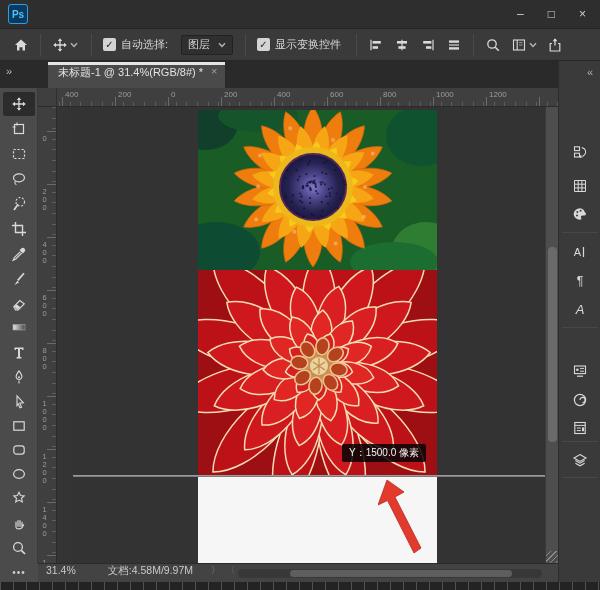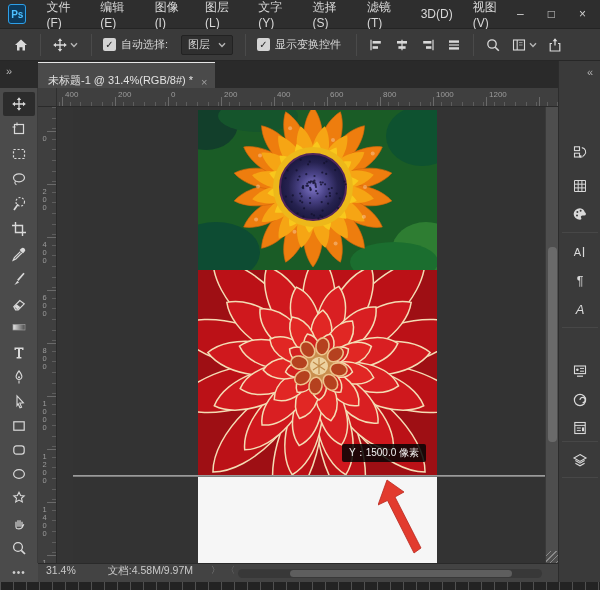--- a/index.html
+++ b/index.html
@@ -14,21 +14,21 @@
   
   #options-bar{left:0;top:29px;width:600px;height:32px;background:#3a3a3a;border-bottom:1px solid #272727;display:flex;align-items:center;font-size:11px;}
   .opt-div{width:1px;height:22px;background:#2b2b2b;border-right:1px solid #4a4a4a;margin:0 6px;}
   .opt-btn{display:flex;align-items:center;justify-content:center;padding:0 5px;height:26px;}
   .chk{width:13px;height:13px;background:#d4d4d4;border-radius:2px;color:#262626;font-size:10px;line-height:13px;text-align:center;margin-right:5px;}
   .dropdown{background:#2f2f2f;border:1px solid #222;border-radius:2px;height:20px;display:flex;align-items:center;padding:0 6px;gap:6px;margin-left:8px;}
   .icon16{width:16px;height:16px;display:inline-block;}
   
   #tab-bar{left:0;top:61px;width:600px;height:27px;background:#2a2a2a;display:flex;align-items:flex-end;}
   #panel-expander{position:absolute;left:6px;top:4px;color:#b5b5b5;font-size:11px;letter-spacing:-1px;}
-  #doc-tab{margin-left:38px;height:26px;background:#4a4a4a;display:flex;align-items:flex-end;padding:0 8px 0 10px;font-size:11px;color:#e2e2e2;border-top:1px solid #e5e5e5;}
+  #doc-tab{margin-left:48px;height:26px;background:#4a4a4a;display:flex;align-items:flex-start;padding:0 8px 0 10px;font-size:11px;color:#e2e2e2;border-top:3px solid #e5e5e5;}
   #tab-close{margin-left:8px;color:#9f9f9f;font-size:11px;}
   
   #toolbar{left:0;top:88px;width:38px;height:494px;background:#4b4b4b;border-right:1px solid #3a3a3a;}
   .tool{position:absolute;left:3px;width:32px;height:24px;display:flex;align-items:center;justify-content:center;border-radius:2px;}
   .tool.selected{background:#2c2c2c;}
   
   #h-ruler{left:38px;top:88px;width:520px;height:19px;background:#3f3f3f;border-bottom:1px solid #2a2a2a;overflow:hidden;}
   #h-ruler::before{content:"";position:absolute;left:24px;right:0;bottom:0;height:9px;background:repeating-linear-gradient(90deg,#6a6a6a 0 1px,transparent 1px 53px);}
   #h-ruler::after{content:"";position:absolute;left:0;right:0;bottom:0;height:4px;background:repeating-linear-gradient(90deg,#5d5d5d 0 1px,transparent 1px 10.6px);}
   .h-lab{position:absolute;top:2px;font-size:8px;color:#9c9c9c;transform:translateX(3px);}
@@ -67,31 +67,20 @@
   #bottom-strip::after{content:"";position:absolute;inset:0;background:repeating-linear-gradient(90deg,#7d7d7d 0 1px,transparent 1px 13px);opacity:.5;}
   svg{display:block;}
 </style>
 </head>
 <body>
 
 <div id="app">
 
   <div id="menu-bar" class="abs">
     <div id="ps-logo">Ps</div>
-    <div id="menu-items" style="display:flex;">
-        <div class="menu-item">文件(F)</div>
-        <div class="menu-item">编辑(E)</div>
-        <div class="menu-item">图像(I)</div>
-        <div class="menu-item">图层(L)</div>
-        <div class="menu-item">文字(Y)</div>
-        <div class="menu-item">选择(S)</div>
-        <div class="menu-item">滤镜(T)</div>
-        <div class="menu-item">3D(D)</div>
-        <div class="menu-item">视图(V)</div>
-      </div>
     <div id="win-controls">
       <span>–</span>
       <span>□</span>
       <span>×</span>
     </div>
   </div>
 
   <div id="options-bar" class="abs">
     <div class="opt-btn" style="margin-left:8px;">
         <span class="icon16">

